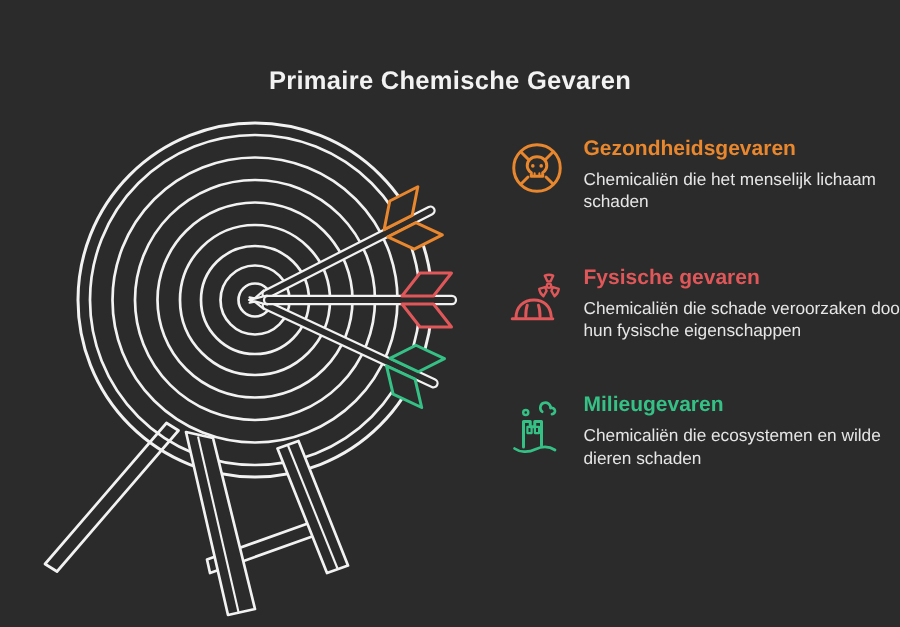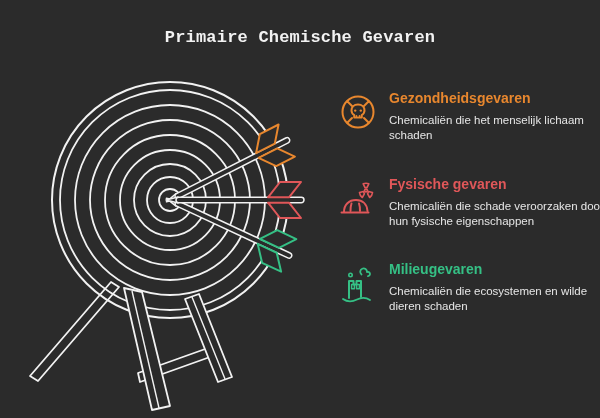--- a/index.html
+++ b/index.html
@@ -4,25 +4,24 @@
 <style>
   html,body{margin:0;padding:0;}
   body{
     width:600px;height:418px;
     background:#2b2b2b;
     font-family:"Liberation Sans", sans-serif;
     position:relative;
     overflow:hidden;
   }
   .page-title{
-    position:absolute;top:28px;left:0;width:600px;
+    position:absolute;top:44px;left:0;width:600px;
     text-align:center;
     font-size:17px;font-weight:700;letter-spacing:.2px;
     color:#f2f2f2;
-    font-family:Liberation Mono, monospace;
   }
   .illustration{
     position:absolute;left:18px;top:76px;
   }
   .items{
     position:absolute;left:338px;top:90px;width:245px;
   }
   .item{
     position:absolute;left:0;
     display:flex;gap:11px;align-items:flex-start;

